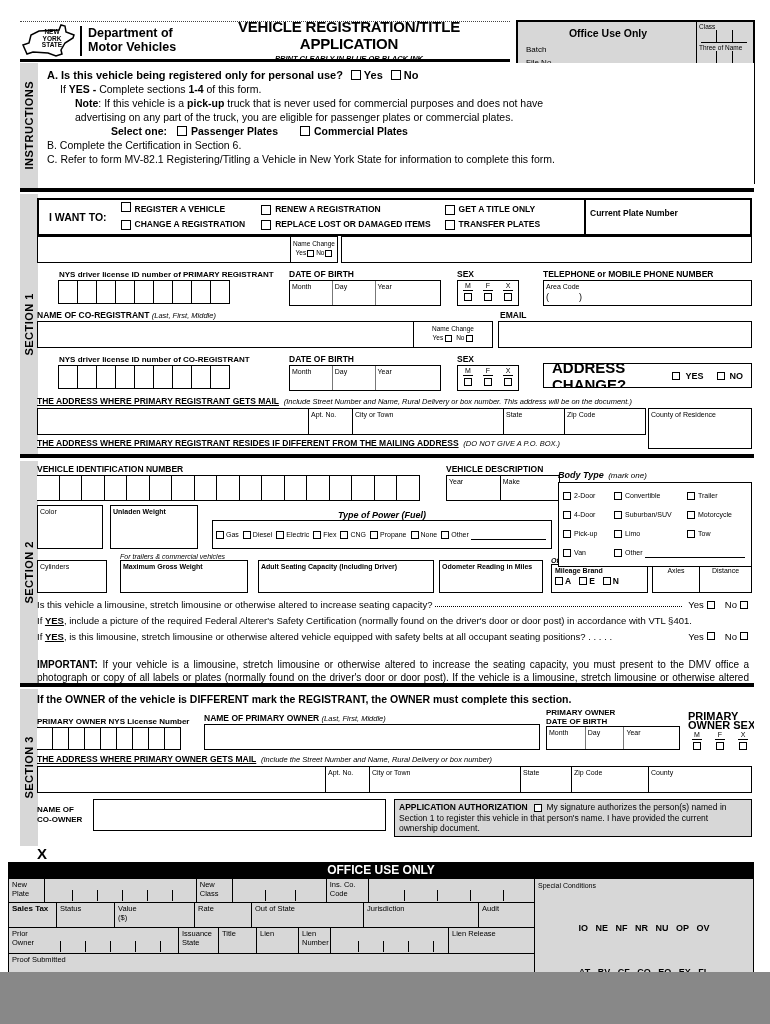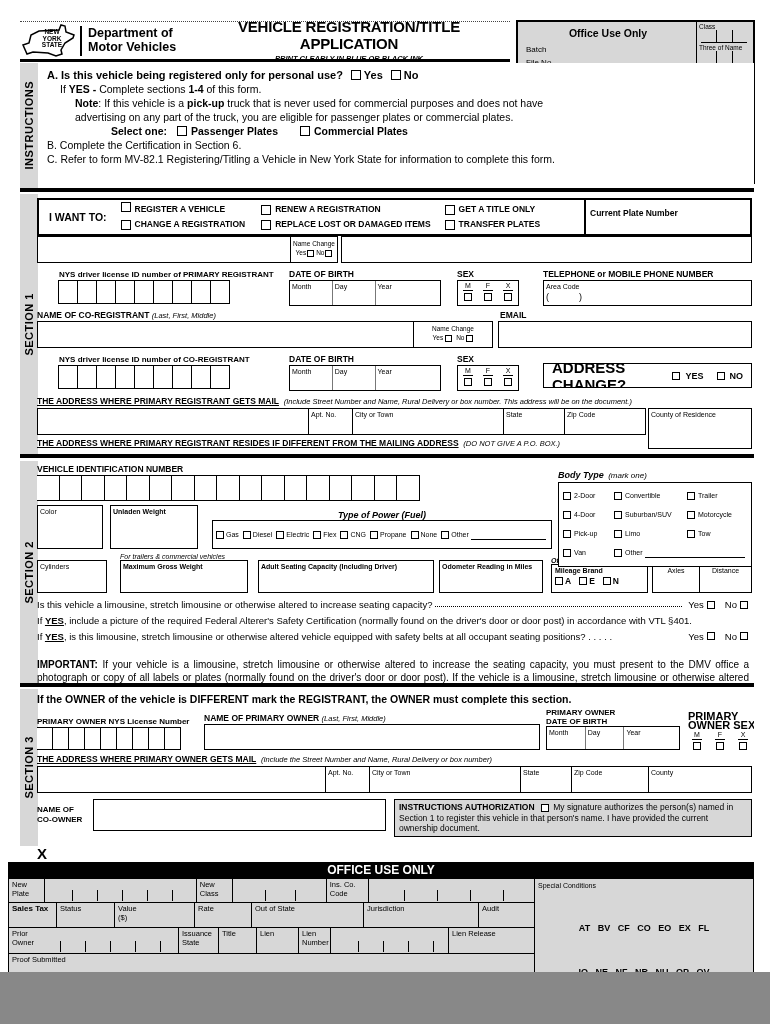--- a/index.html
+++ b/index.html
@@ -401,20 +401,27 @@
               <u></u>
               <u></u>
               <u></u>
               <u></u>
               <u></u>
               <u></u>
               <u></u>
               <u></u>
             </div>
         </div>
+        <div style="width:114px;margin-left:4px">
+          <div class="bl">VEHICLE DESCRIPTION</div>
+          <div class="fb row" style="height:26px">
+            <div class="tl" style="width:48%;border-right:1px solid #000">Year</div>
+            <div class="tl">Make</div>
+          </div>
+        </div>
       </div>
 
       <div class="row" style="margin-top:4px;align-items:flex-end;padding-right:200px">
         <div class="fb" style="width:66px;height:44px">
             <div class="tl">Color</div>
           </div>
         <div class="fb" style="width:88px;height:44px;margin-left:7px">
             <div class="tl b">Unladen Weight</div>
           </div>
         <div style="flex:1;margin-left:14px">
@@ -585,21 +592,21 @@
           </div>
       </div>
 
       <div class="row" style="margin-top:6px;align-items:flex-start">
         <div class="bl" style="font-size:8px;line-height:10px;width:56px;padding-top:6px">
             <div>NAME OF</div>
             <div>CO-OWNER</div>
           </div>
         <div class="fb" style="width:293px;height:32px"></div>
         <div class="gray" style="margin-left:8px;flex:1;border:1px solid #000;padding:2px 4px;font-size:8.5px;line-height:10.5px">
-          <span class="b">INSTRUCTIONS AUTHORIZATION</span>
+          <span class="b">APPLICATION AUTHORIZATION</span>
           <span class="cb s" style="margin:0 2px -1px 4px"></span>
           <span>My signature authorizes the person(s) named in Section 1 to register this vehicle in that person's name. I have provided the current ownership document.</span>
         </div>
       </div>
 
       <div style="margin-top:8px;border-bottom:2px solid #000">
         <span class="b" style="font-size:15px">X</span>
         <span></span>
       </div>
 
@@ -699,22 +706,22 @@
               <span class="wline" style="width:58px;margin-left:4px"></span>
           </div>
           <div class="oc" style="flex:1;border-top:1px solid #000;border-right:none">
               <span>Stop/Response/Scoff Law</span>
             </div>
         </div>
       </div>
       <div style="flex:1;border-left:1px solid #000;display:flex;flex-direction:column">
         <div class="tl" style="padding:2px 3px">Special Conditions</div>
         <div class="b" style="font-size:9px;text-align:center;line-height:14.5px;white-space:pre">
+          <div>IO   NE   NF   NR   NU   OP   OV</div>
           <div>AT   BV   CF   CO   EO   EX   FL</div>
-          <div>IO   NE   NF   NR   NU   OP   OV</div>
           <div>PA   PI   PK   RC   RE   SC   SO</div>
           
           
         </div>
 
       </div>
     </div>
   </div>
 
   <div class="abs row" style="left:20px;top:1000px;width:734px;align-items:baseline">

